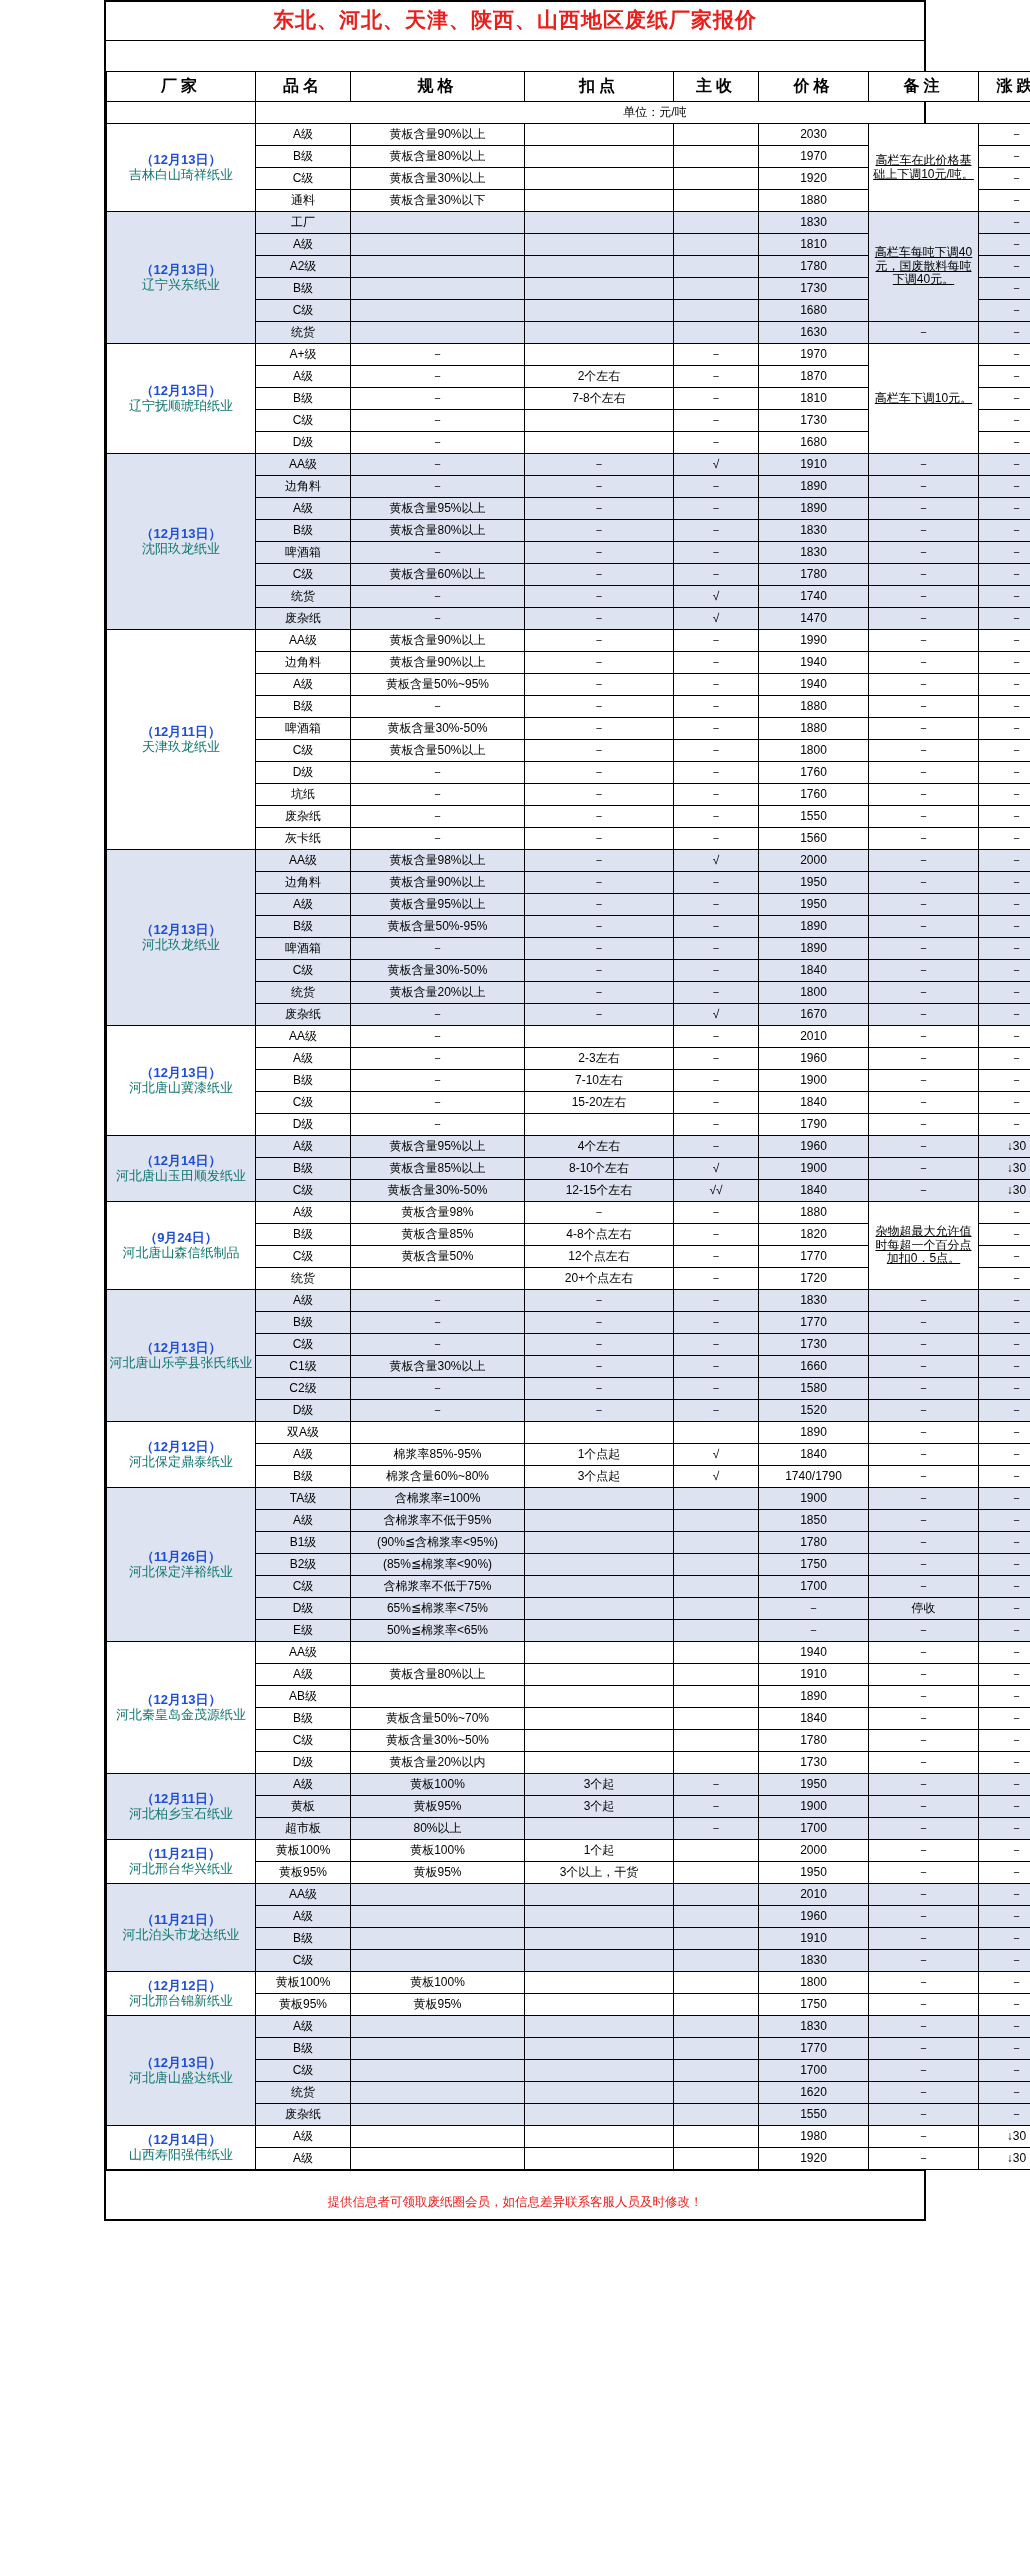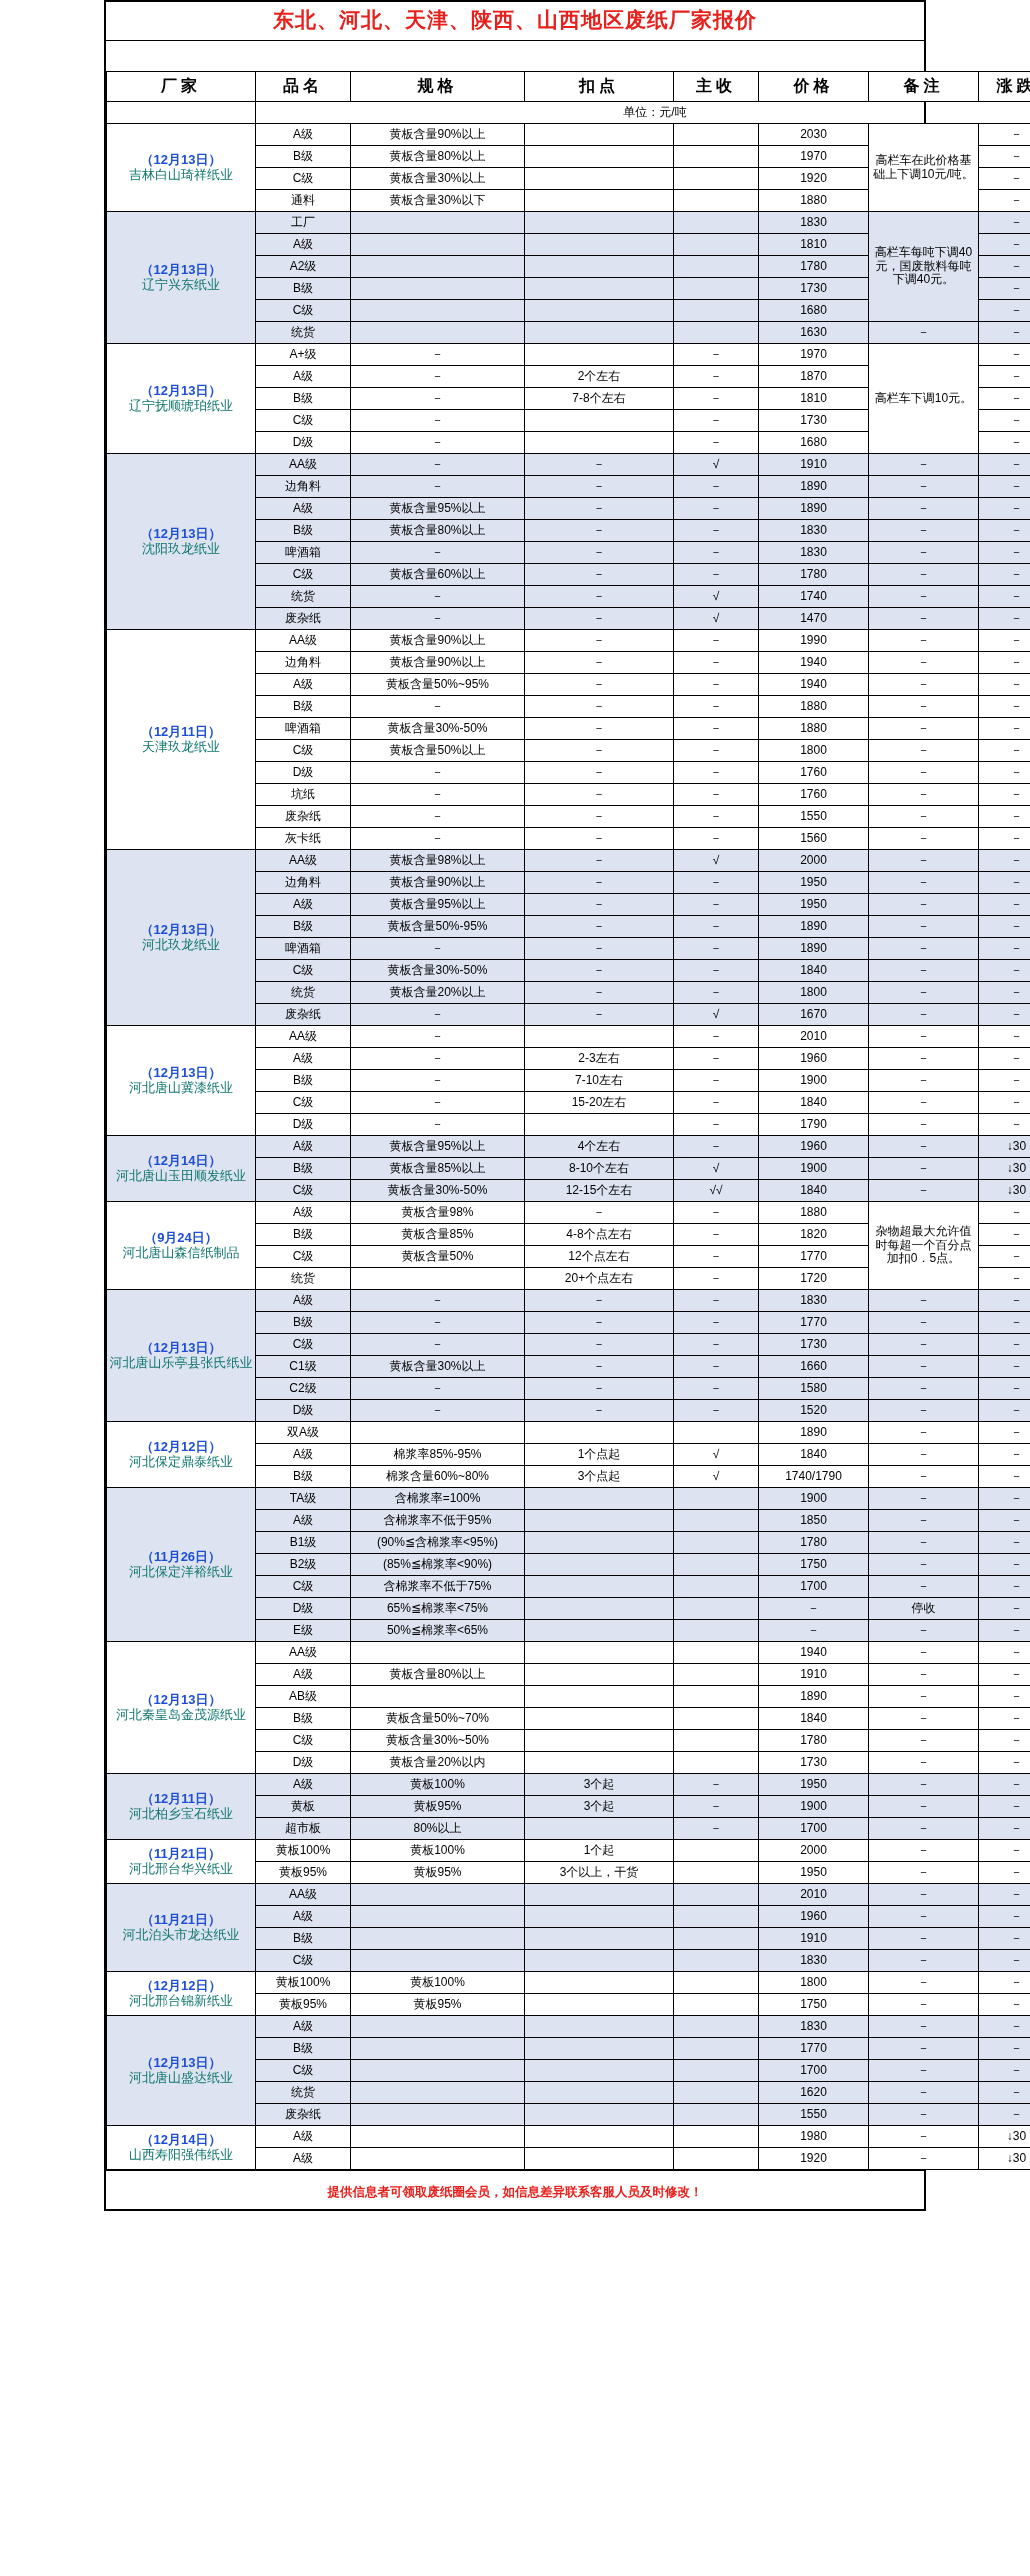--- a/index.html
+++ b/index.html
@@ -64,30 +64,30 @@
     display: block;
     font-size: 13px;
   }
   .factory-cell .fname {
     display: block;
     color: #0f766e;
     font-size: 13px;
   }
   .shade { background: #dde3f0; }
   .white { background: #ffffff; }
-  .note-cell { font-size: 11px; line-height: 1.35; padding: 2px 3px; }
+  .note-cell { font-size: 11px; line-height: 1.35; padding: 2px 3px; text-decoration: underline; }
   .chg-down { white-space: nowrap; }
   .footer {
     border-top: 1px solid #000;
-    padding: 12px 6px 7px 6px;
+    padding: 22px 6px 7px 6px;
     text-align: center;
     color: #e8201c;
     font-size: 12.5px;
     line-height: 1.5;
-    font-weight: bold;
+    font-weight: normal;
   }
   .footer div { display: block; }
   col.c0 { width: 149px; }
   col.c1 { width: 95px; }
   col.c2 { width: 174px; }
   col.c3 { width: 149px; }
   col.c4 { width: 85px; }
   col.c5 { width: 110px; }
   col.c6 { width: 110px; }
   col.c7 { width: 76px; }

